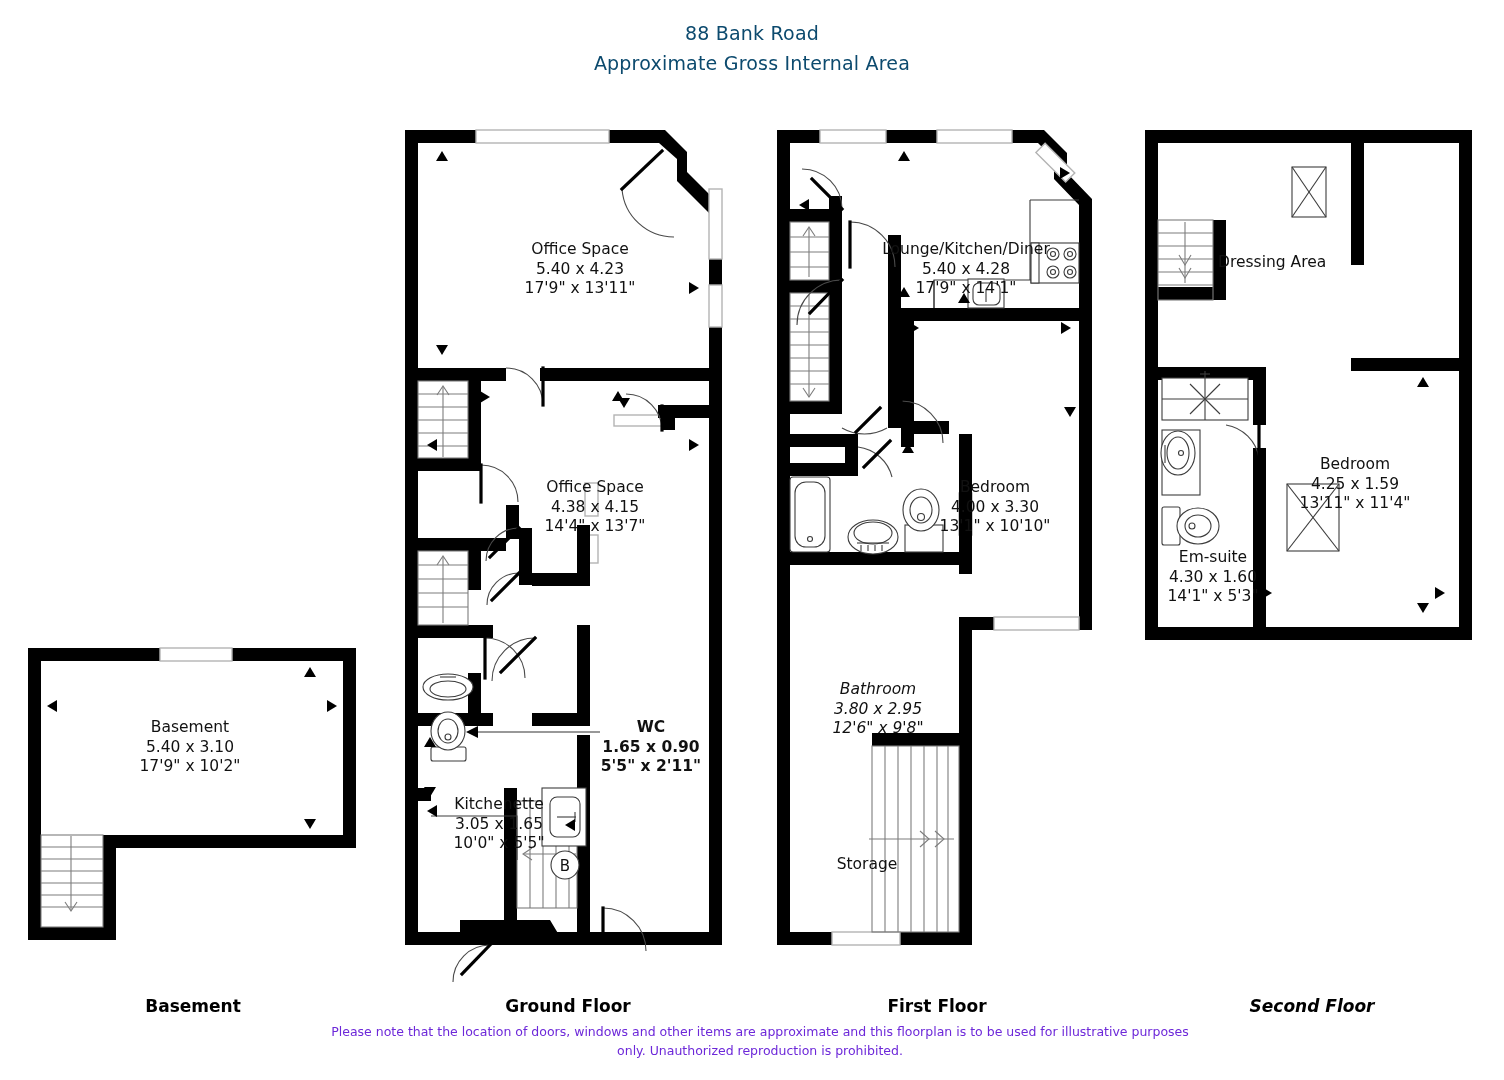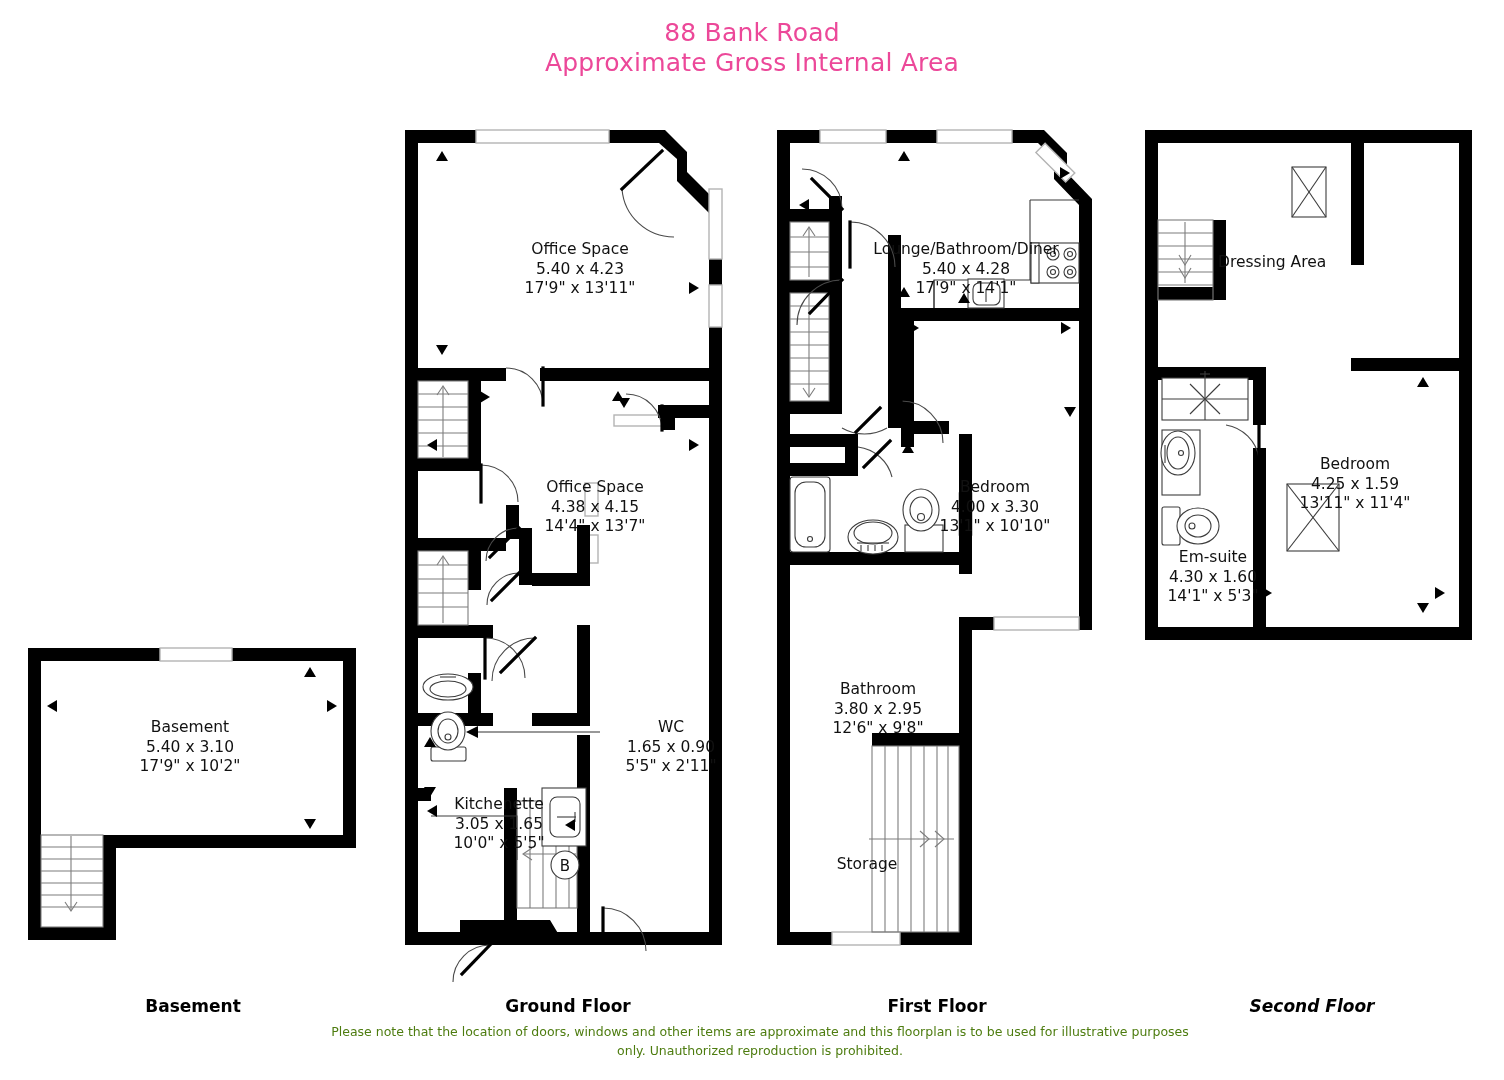--- a/index.html
+++ b/index.html
@@ -1,23 +1,23 @@
 <!DOCTYPE html>
 <html><head>
 <meta charset="utf-8">
 <style>
   html,body{margin:0;padding:0;background:#ffffff;}
   body{width:1504px;height:1080px;position:relative;overflow:hidden;
        font-family:"DejaVu Sans","Liberation Sans",sans-serif;color:#111;}
   .title-block{position:absolute;left:0;top:18px;width:1504px;text-align:center;}
-  .title-block div{font-size:25px;line-height:30px;letter-spacing:.2px;color:#ec4899;}
+  .title-block div{font-size:19px;line-height:30px;letter-spacing:.2px;color:#0c4a6e;}
   .plan{position:absolute;}
   .floorlabel{position:absolute;font-weight:bold;font-size:17px;text-align:center;color:#000;}
   .disclaim{position:absolute;left:320px;top:1022px;width:880px;text-align:center;
-            font-size:12.5px;line-height:19px;color:#4d7c0f;}
+            font-size:12.5px;line-height:19px;color:#6d28d9;}
   .room{position:absolute;text-align:center;line-height:19.5px;font-size:15.5px;color:#111;
         white-space:nowrap;}
   .room .n{display:block;}
   svg{display:block;overflow:visible;}
   .w{fill:#000;}              
   .win{fill:#ffffff;stroke:#b4b4b4;stroke-width:1.4;}   
   .dr{fill:none;stroke:#4a4a4a;stroke-width:1.1;}       
   .dl{stroke:#000;stroke-width:3.2;stroke-linecap:square;} 
   .fx{fill:none;stroke:#3c3c3c;stroke-width:1.1;}       
   .fxf{fill:#fff;stroke:#3c3c3c;stroke-width:1.1;}
@@ -242,21 +242,21 @@
 <div class="room" style="left:505px;top:240px;width:150px;">
   <span class="n">Office Space</span>
   <span class="n">5.40 x 4.23</span>
   <span class="n">17'9" x 13'11"</span>
 </div>
 <div class="room" style="left:520px;top:478px;width:150px;">
   <span class="n">Office Space</span>
   <span class="n">4.38 x 4.15</span>
   <span class="n">14'4" x 13'7"</span>
 </div>
-<div class="room" style="left:616px;top:718px;width:110px;">
+<div class="room" style="left:596px;top:718px;width:110px;font-weight:bold;">
   <span class="n">WC</span>
   <span class="n">1.65 x 0.90</span>
   <span class="n">5'5" x 2'11"</span>
 </div>
 <div class="room" style="left:424px;top:795px;width:150px;">
   <span class="n">Kitchenette</span>
   <span class="n">3.05 x 1.65</span>
   <span class="n">10'0" x 5'5"</span>
 </div>
 
@@ -408,30 +408,30 @@
   <polygon class="arr" points="132,162 126,172 138,172"></polygon>
   <polygon class="arr" points="192,168 186,178 198,178"></polygon>
   <polygon class="arr" points="147,203 137,197 137,209"></polygon>
   <polygon class="arr" points="299,203 289,197 289,209"></polygon>
   <polygon class="arr" points="298,292 292,282 304,282"></polygon>
   <polygon class="arr" points="136,318 130,328 142,328"></polygon>
 </svg>
 </div>
 
 <div class="room" style="left:856px;top:240px;width:220px;">
-  <span class="n">Lounge/Bathroom/Diner</span>
+  <span class="n">Lounge/Kitchen/Diner</span>
   <span class="n">5.40 x 4.28</span>
   <span class="n">17'9" x 14'1"</span>
 </div>
 <div class="room" style="left:920px;top:478px;width:150px;">
   <span class="n">Bedroom</span>
   <span class="n">4.00 x 3.30</span>
   <span class="n">13'1" x 10'10"</span>
 </div>
-<div class="room" style="left:808px;top:680px;width:140px;">
+<div class="room" style="left:808px;top:680px;width:140px;font-style:italic;">
   <span class="n">Bathroom</span>
   <span class="n">3.80 x 2.95</span>
   <span class="n">12'6" x 9'8"</span>
 </div>
 <div class="room" style="left:812px;top:855px;width:110px;">
   <span class="n">Storage</span>
 </div>
 
 <div class="plan" style="left:1140px;top:125px;">
 <svg width="340" height="530" viewBox="0 0 340 530">

